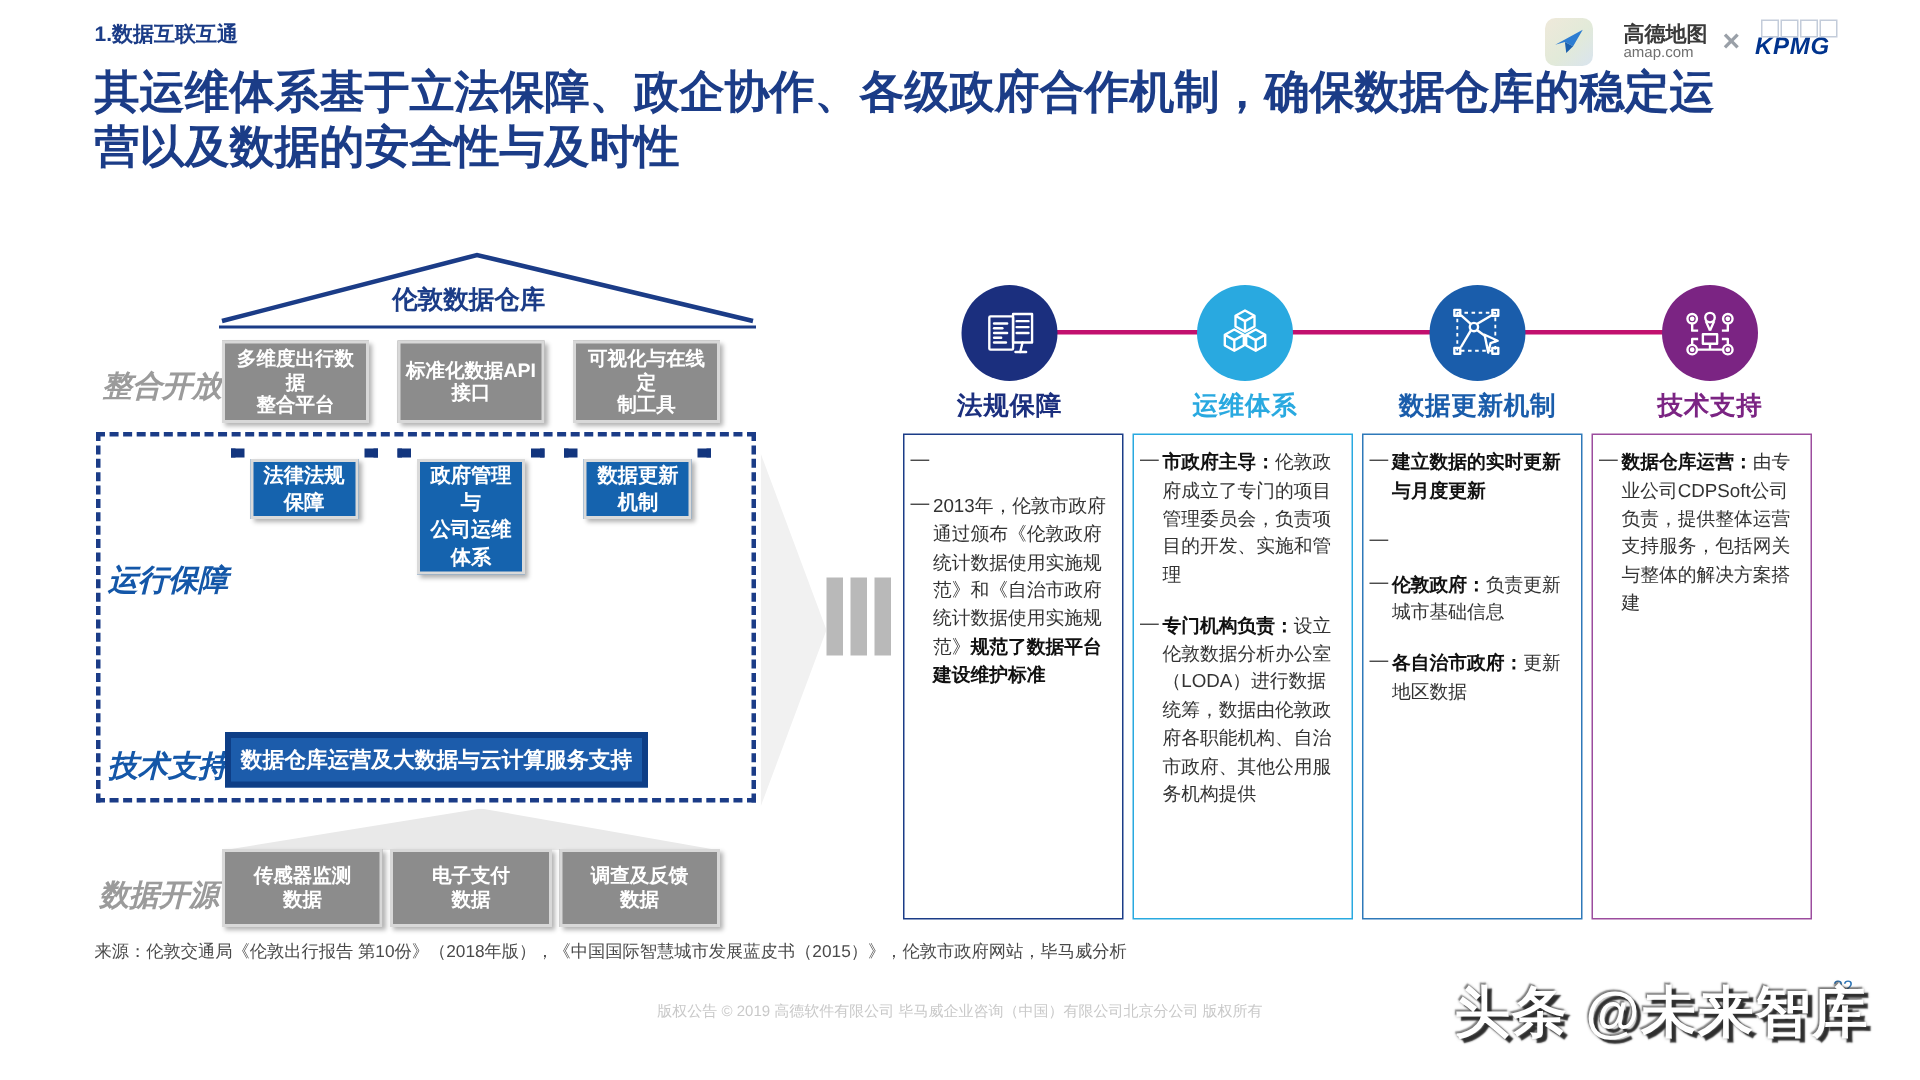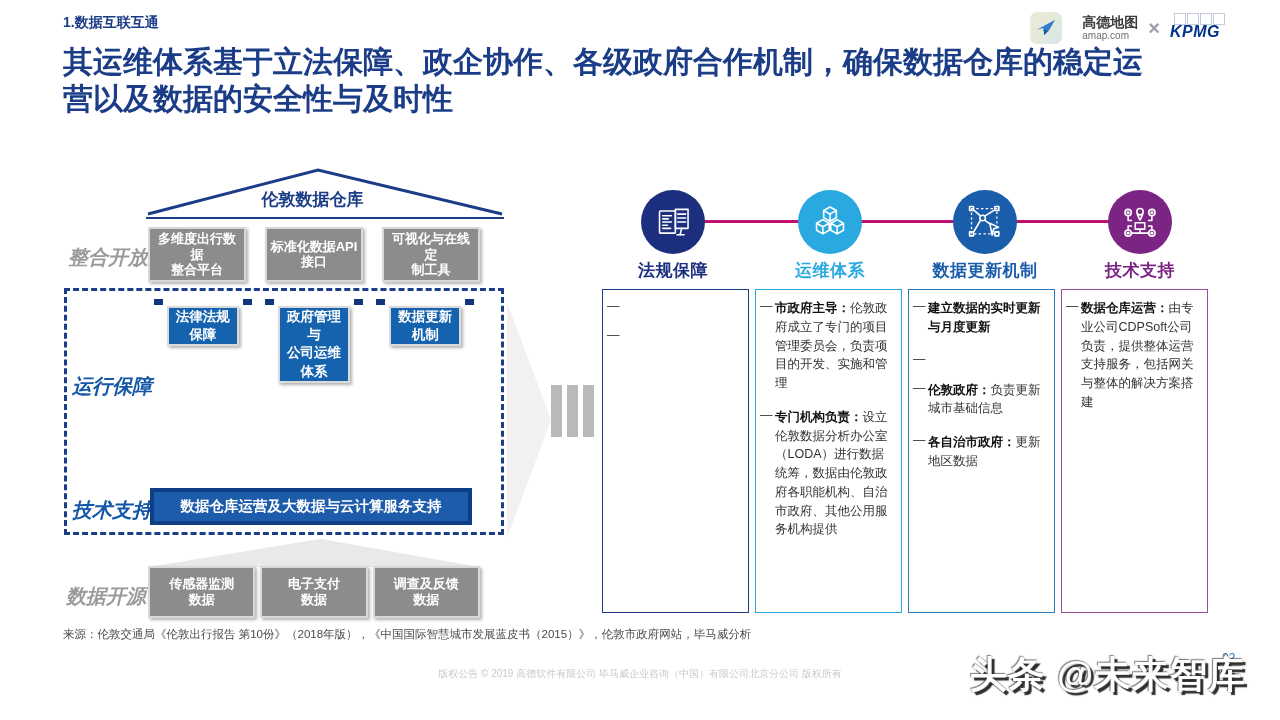--- a/index.html
+++ b/index.html
@@ -42,21 +42,21 @@
 
   .op-row{left:147px;top:299px;width:334px;height:172px;display:flex;}
   .op-cell{flex:1;display:flex;align-items:flex-start;justify-content:center;}
   .bracket{width:9px;box-sizing:border-box;border-top:3px solid #12357E;border-bottom:3px solid #12357E;}
   .bracket.l{border-left:3px solid #12357E;margin-right:4px;}
   .bracket.r{border-right:3px solid #12357E;margin-left:4px;}
   .bluebox{width:72px;margin:7px 0;background:#1563AE;border:2px solid #DADADA;box-shadow:2px 2px 3px rgba(0,0,0,.3);
            color:#fff;font-weight:bold;font-size:13.5px;display:flex;align-items:center;justify-content:center;
            text-align:center;white-space:pre-line;line-height:1.35;box-sizing:border-box;}
 
-  .tech-bar{left:150px;top:488px;width:322px;height:37px;background:#1C5CAB;border:4px solid #0E3E86;box-sizing:border-box;
+  .tech-bar{left:150px;top:488px;width:282px;height:37px;background:#1C5CAB;border:4px solid #0E3E86;box-sizing:border-box;
             color:#fff;font-weight:bold;font-size:14.5px;display:flex;align-items:center;justify-content:center;}
 
   .trapezoid{left:148px;top:539px;width:332px;height:28px;background:#E9E9E9;clip-path:polygon(52% 0,100% 100%,0 100%);}
 
   .arrow-mid{left:507px;top:302px;width:44px;height:236px;background:#F1F1F1;clip-path:polygon(0 0,100% 50%,0 100%);}
   .pause-bars{left:551px;top:385px;display:flex;gap:5px;}
   .pause-bars .bar{width:11px;height:52px;background:#B9B9B9;}
 
   
   .tl-line{left:673px;top:220px;width:467px;height:3px;background:#C2106E;}
@@ -248,20 +248,21 @@
     <div class="tl-label" style="color: rgb(123, 36, 131);">技术支持</div>
   </div>
 
   <div class="abs col" style="left: 602px; border-color: rgb(27, 60, 135);">
     <div class="col-body">
         <div class="bullet">
           <span class="dash">—</span>
         </div>
         <div class="bullet">
           <span class="dash">—</span>
+          <span class="btext">2013年，伦敦市政府通过颁布《伦敦政府统计数据使用实施规范》和《自治市政府统计数据使用实施规范》<b>规范了数据平台建设维护标准</b></span>
         </div>
       </div>
   </div>
   <div class="abs col" style="left: 755px; border-color: rgb(41, 169, 224);">
     <div class="col-body">
         <div class="bullet">
           <span class="dash">—</span>
           <span class="btext"><b>市政府主导：</b>伦敦政府成立了专门的项目管理委员会，负责项目的开发、实施和管理</span>
         </div>
         <div class="bullet">

